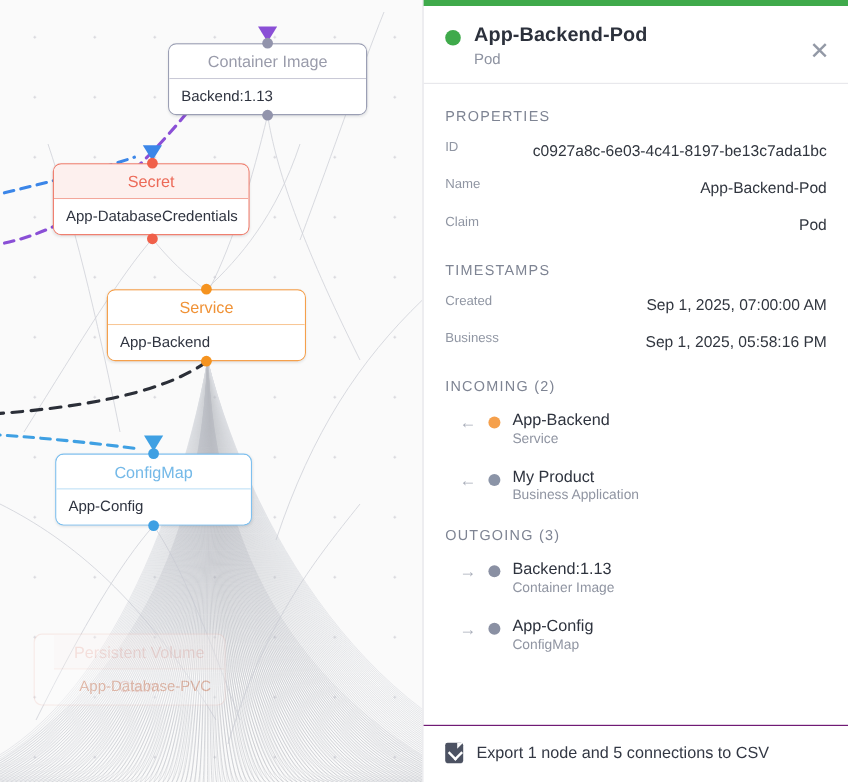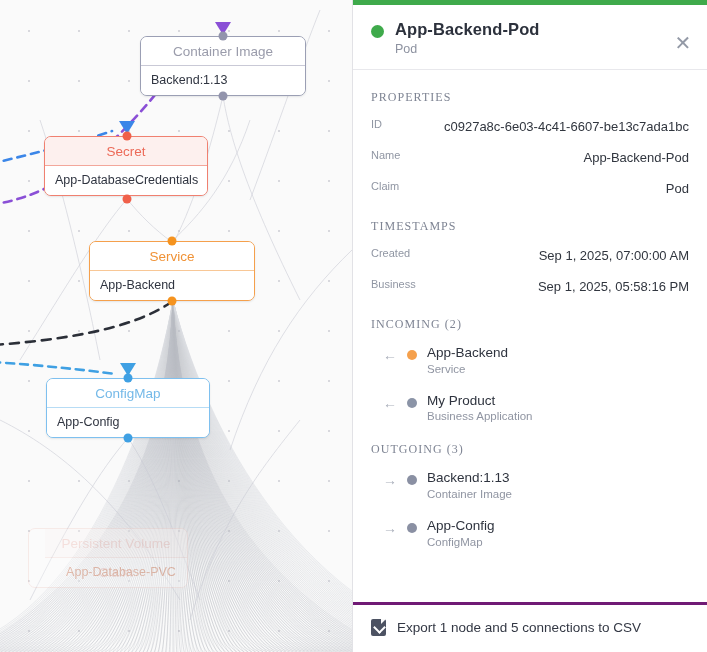--- a/index.html
+++ b/index.html
@@ -120,21 +120,20 @@
   #panel-scroll {
     flex: 1 1 auto;
     overflow: hidden;
     padding: 0 18px;
     position: relative;
   }
   .section-title {
     font-size: 12px; letter-spacing: 1.05px;
     color: #7e8493; text-transform: uppercase;
     margin: 20px 0 12px 0;
-    font-family: Liberation Serif, serif;
   }
   .prop-row {
     display: flex; justify-content: space-between;
     align-items: flex-start;
     gap: 14px;
     margin-bottom: 11px;
   }
   .prop-key { font-size: 11px; color: #9096a3; flex: 0 0 auto; padding-top: 1px; }
   .prop-val {
     font-size: 13px; color: #31363f; text-align: right;
@@ -155,21 +154,21 @@
   }
   .conn-dot.c-service { background: #f5a04c; }
   .conn-dot.c-business { background: #8b94a7; }
   .conn-dot.c-container { background: #8a90a3; }
   .conn-dot.c-configmap { background: #8a90a3; }
   .conn-text .cname { font-size: 13.5px; color: #2e333e; line-height: 1.3; }
   .conn-text .ctype { font-size: 11.5px; color: #9095a2; margin-top: 1px; }
 
   #panel-footer {
     flex: 0 0 auto;
-    border-top: 3px solid #701a75;
+    border-top: 1px solid #701a75;
     padding: 14px 18px 16px 18px;
     display: flex; align-items: center; gap: 11px;
     background: #ffffff;
     cursor: pointer;
   }
   #export-label { font-size: 13.5px; color: #333844; }
   .file-icon {
     width: 15px; height: 17px; flex: 0 0 15px;
     background: #4c5262; border-radius: 2px;
     position: relative;
@@ -537,21 +536,21 @@
         </div>
       </div>
       <button id="close-btn">✕</button>
     </div>
 
     <div id="panel-scroll">
       <div class="section-title">PROPERTIES</div>
       <div id="properties-list">
           <div class="prop-row">
             <div class="prop-key">ID</div>
-            <div class="prop-val">c0927a8c-6e03-4c41-6607-be13c7ada1bc</div>
+            <div class="prop-val">c0927a8c-6e03-4c41-8197-be13c7ada1bc</div>
           </div>
           <div class="prop-row">
             <div class="prop-key">Name</div>
             <div class="prop-val">App-Backend-Pod</div>
           </div>
           <div class="prop-row">
             <div class="prop-key">Claim</div>
             <div class="prop-val">Pod</div>
           </div>
         </div>

